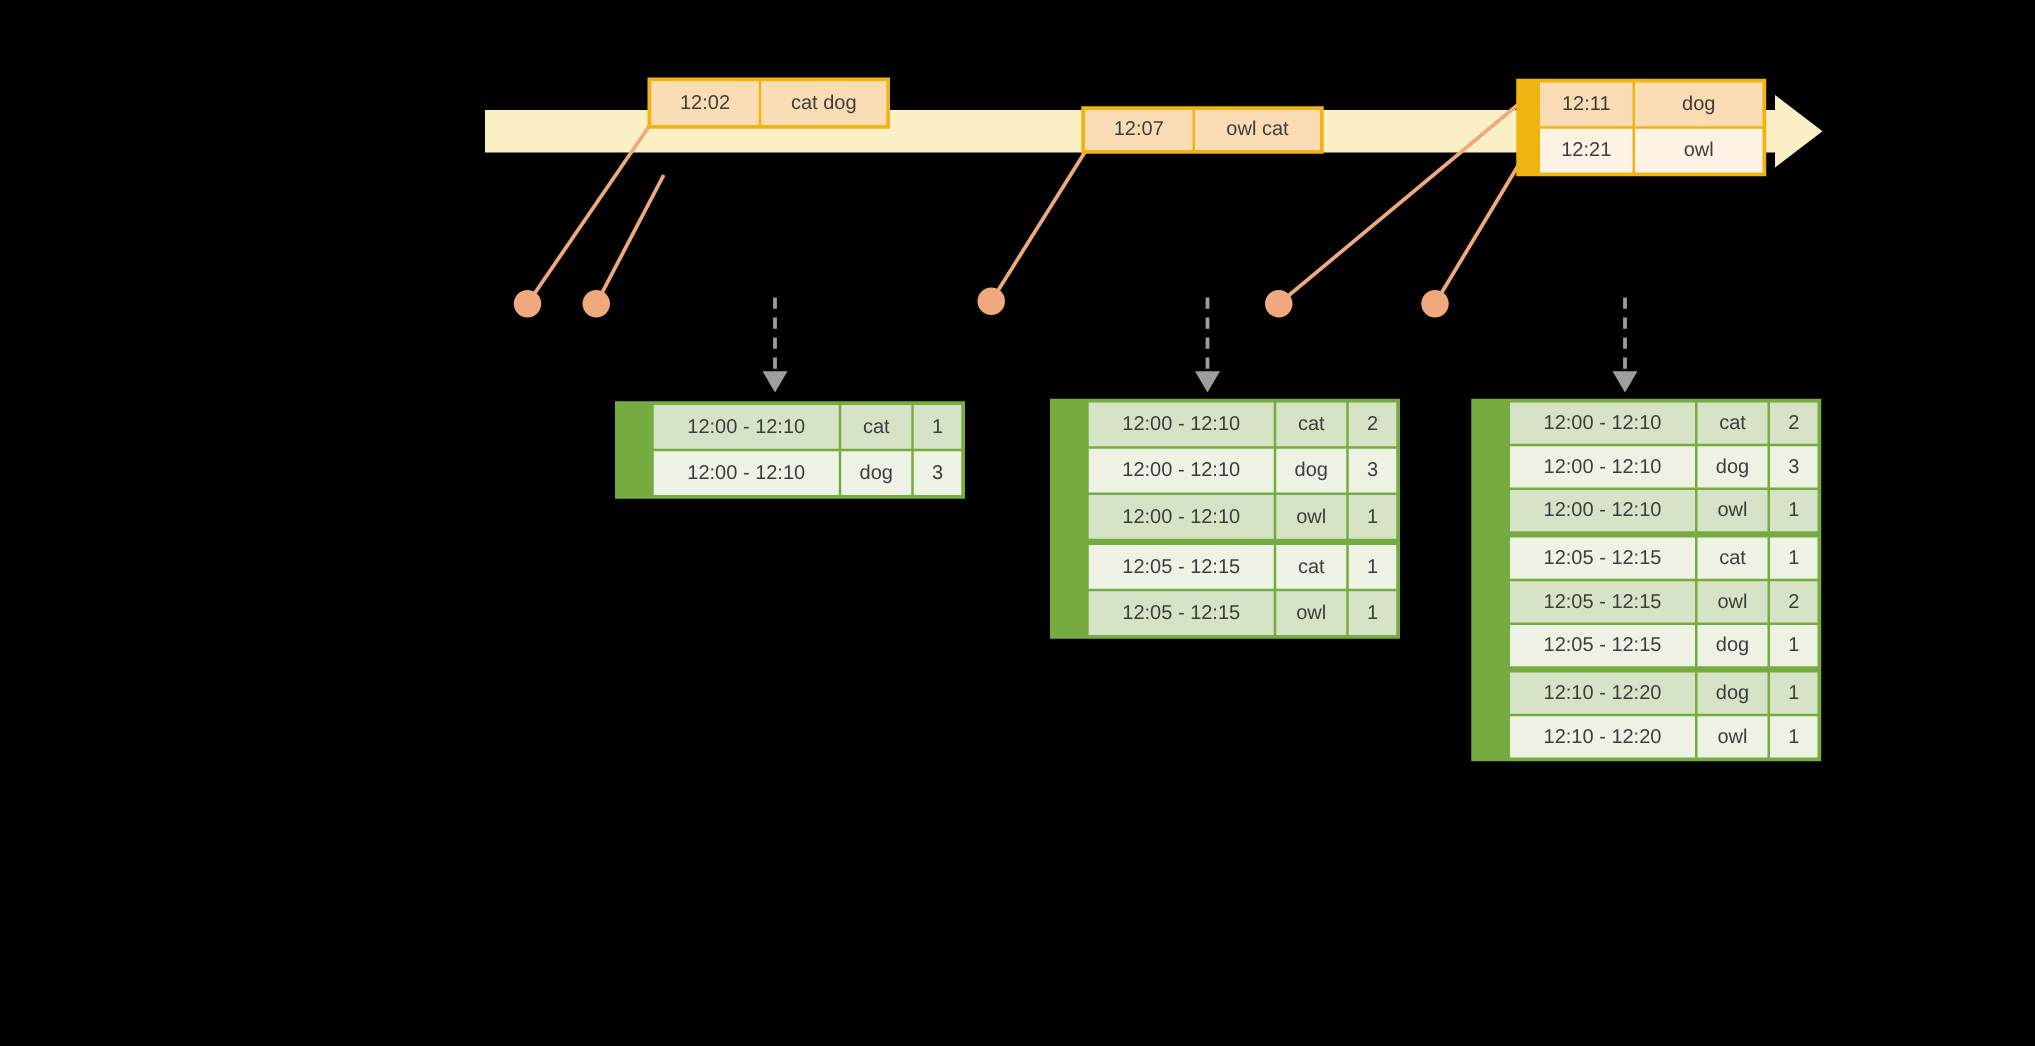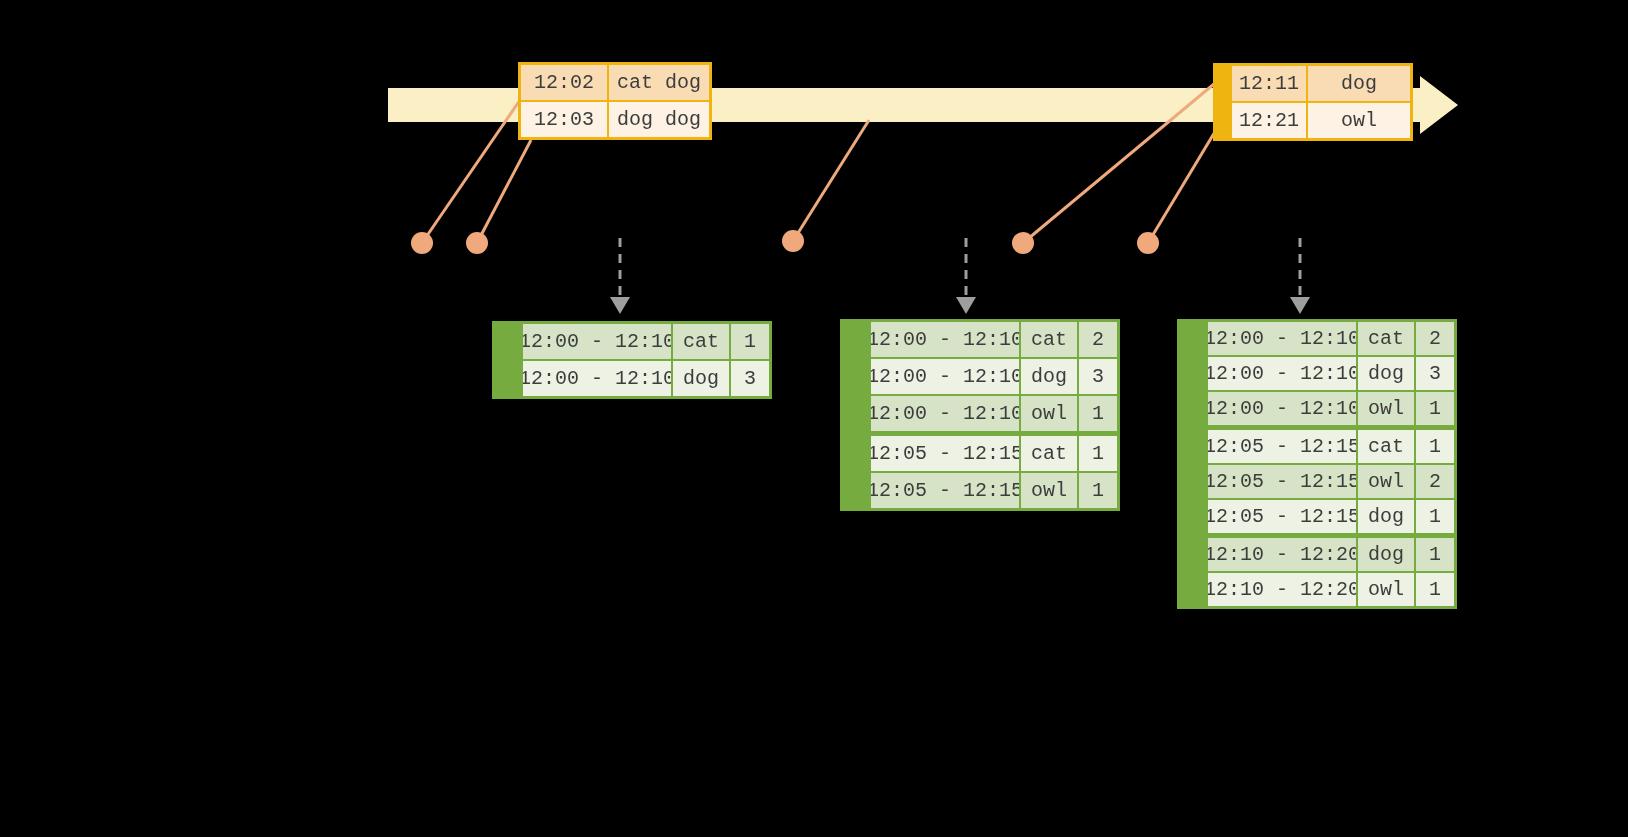--- a/index.html
+++ b/index.html
@@ -31,22 +31,22 @@
   
   .tbl{ position:absolute; padding:3px; box-sizing:border-box; }
   .etbl{ background:var(--event_table_border); }
   .gtbl{ background:var(--result_table_border);padding-left:31px; }
   .trow{ display:flex; gap:2px; }
   .trow + .trow{ margin-top:2px; }
   .trow.group-start{ margin-top:5px; }
   .cell{
     height:var(--rowh);
     display:flex; align-items:center; justify-content:center;
-    font-size:20px; color:var(--table_text);
-    white-space:nowrap; overflow:hidden;font-family:Liberation Mono, monospace;
+    font-size:16px; color:var(--table_text);
+    white-space:nowrap; overflow:hidden;
   }
   .cell:nth-child(1){ width:var(--c1); }
   .cell:nth-child(2){ width:var(--c2);text-align:right; }
   .cell:nth-child(3){ width:var(--c3); }
   .etbl .trow.base .cell{ background:var(--event_row_dark); }
   .etbl .trow.alt  .cell{ background:var(--event_row_light); }
   .gtbl .trow.base .cell{ background:var(--result_row_dark); }
   .gtbl .trow.alt  .cell{ background:var(--result_row_light); }
 </style>
 </head>
@@ -82,26 +82,28 @@
       <line x1="1300" y1="238" x2="1300" y2="297" style="stroke:var(--trigger_arrow);stroke-width:3;stroke-dasharray:9 7"></line>
       <polygon points="1290,297 1310,297 1300,314" style="fill:var(--trigger_arrow)"></polygon>
     </g>
   </svg>
 
   <div class="tbl etbl" style="left:518px; top:62px; --rowh:35px; --c1:86px; --c2:100px;">
       <div class="trow base">
         <div class="cell">12:02</div>
         <div class="cell">cat dog</div>
       </div>
-      <div class="trow alt">
-        <div class="cell">12:03</div>
-        <div class="cell">dog dog</div>
+    </div>
+
+  <div class="tbl etbl" style="left:865px; top:85px; --rowh:32px; --c1:86px; --c2:100px;">
+      <div class="trow base">
+        <div class="cell">12:07</div>
+        <div class="cell">owl cat</div>
       </div>
     </div>
-
 
   <div class="tbl etbl" style="left:1213px; top:63px;padding-left:19px; --rowh:35px; --c1:74px; --c2:102px;">
       <div class="trow base">
         <div class="cell">12:11</div>
         <div class="cell">dog</div>
       </div>
       <div class="trow alt">
         <div class="cell">12:21</div>
         <div class="cell">owl</div>
       </div>

